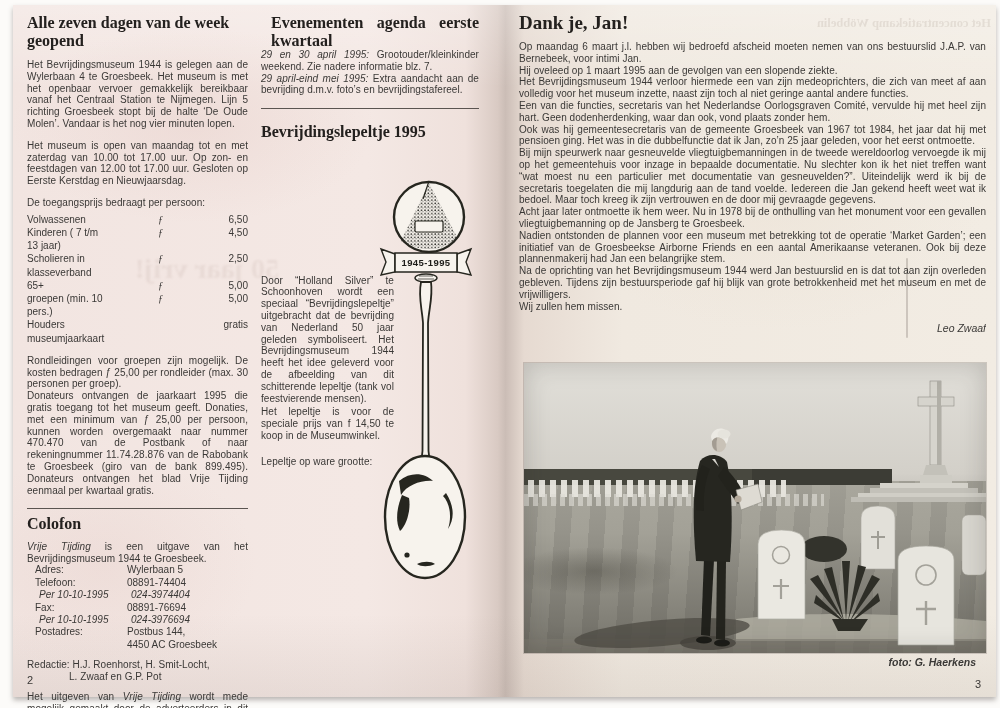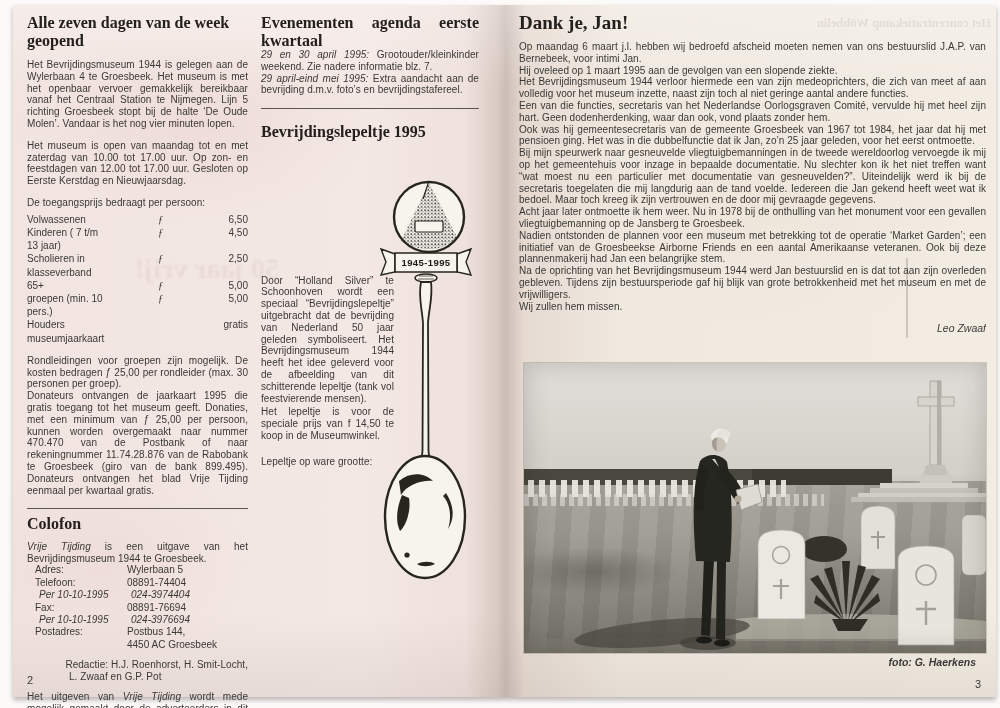--- a/index.html
+++ b/index.html
@@ -23,33 +23,33 @@
     font-size:16px;line-height:17.5px;margin:0;}
   .big{font-size:19px;line-height:21px;}
   .body{font-size:10px;line-height:11.8px;letter-spacing:.05px;color:#3a3836;text-align:justify;margin:0;}
   .it{font-style:italic;}
   .mt2{margin-top:2px;}.mt6{margin-top:6px;}.mt8{margin-top:8px;}.mt10{margin-top:10px;}
   .mt12{margin-top:12px;}.mt14{margin-top:14px;}
   .rule{border-top:1.2px solid #5a5450;margin-top:12px;}
 
   .col1{position:absolute;left:14px;top:9px;width:221px;}
   .col2{position:absolute;left:248px;top:9px;width:218px;}
-  .just{text-align:justify;}
+  .just{text-align:justify;margin-left:10px;}
   .prices{margin-top:4px;}
   .prow{display:flex;font-size:10px;line-height:13.2px;color:#3a3836;gap:48px;}
   .plabel{flex:1;}
   .pcur{width:12px;font-family:"Liberation Serif","DejaVu Serif",serif;font-style:italic;}
   .pamt{width:30px;text-align:right;}
   .crow{display:flex;font-size:10px;line-height:12.4px;color:#3a3836;}
   .clabel{width:92px;flex:none;margin-left:8px;}
   .cval{flex:1;}
   .cit{font-style:italic;}
   .ind2{padding-left:4px;}
   .red2{padding-left:42px;text-align:left;}
-  .red1{text-align:right;}
+  .red1{text-align:left;}
 
   .lepel-wrap{position:relative;height:470px;}
   .spoon-svg{position:absolute;left:112px;top:24px;width:106px;height:420px;}
   .lepel-body{position:absolute;left:0;top:134px;width:133px;}
 
   .rcol{position:absolute;left:506px;top:7px;width:467px;height:348px;overflow:hidden;}
   .rbody p{margin:0;}
   .sig{text-align:right;font-size:10.5px;margin-top:10px;color:#3a3836;}
 
   .photo{position:absolute;left:511px;top:358px;width:462px;height:290px;overflow:hidden;

